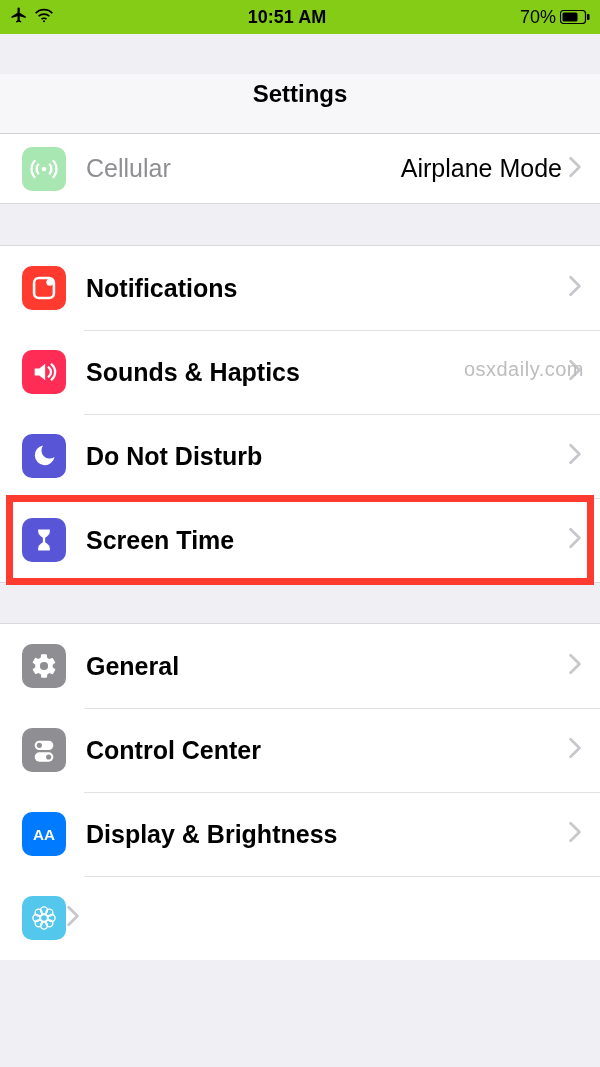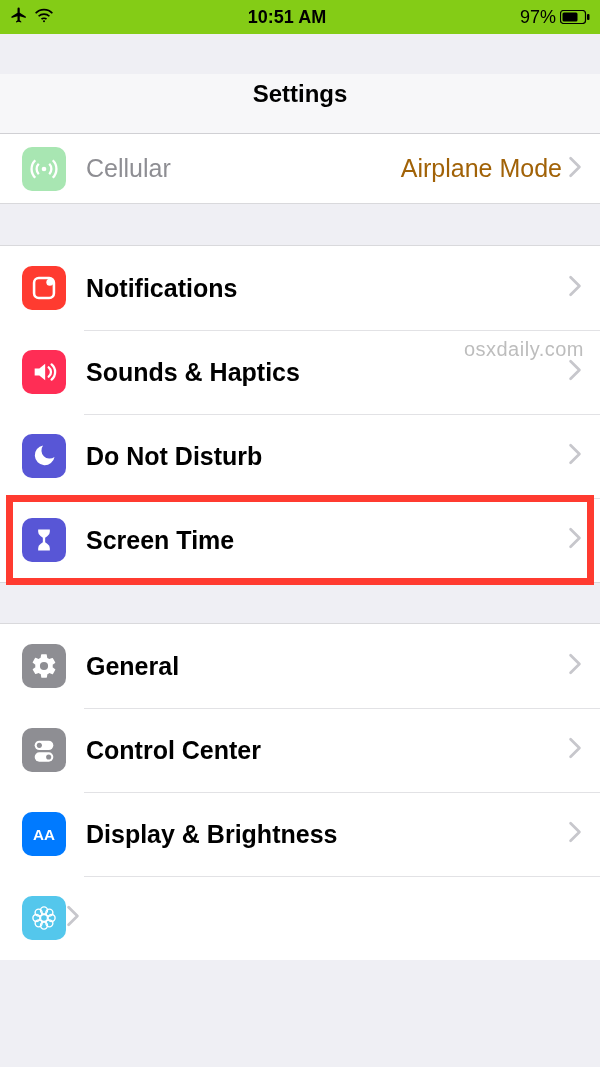--- a/index.html
+++ b/index.html
@@ -23,28 +23,28 @@
   
   .row { position: relative; height: 84px; background: #fff; display: flex; align-items: center; padding: 0 18px 0 22px; }
   .row + .row::before { content:""; position:absolute; left: 84px; right:0; top:0; height:1px; background:#e2e2e5; }
   .row .icon-wrap { width: 44px; height: 44px; border-radius: 10px; display: flex; align-items: center; justify-content: center; flex-shrink: 0; }
   .row .label { margin-left: 20px; font-size: 25px; font-weight: 600; flex: 1; }
   .row .detail { font-size: 25px; color: #8e8e93; margin-right: 6px; }
   .chevron { color: #c7c7cc; flex-shrink: 0; }
 
   
   .row.partial .label { color: #8e8e93; font-weight: 500; }
-  .row.partial .detail { color: #a16207; font-weight: 400; }
+  .row.partial .detail { color: #000000; font-weight: 400; }
   .row.partial .icon-wrap { background: #a8e6b2; }
 
   
   .highlight-frame { position: absolute; left: 6px; right: 6px; top: -3px; bottom: -3px; border: 7px solid #ff3b30; pointer-events: none; z-index: 5; }
 
   
-  .watermark { position: absolute; right: 16px; top: 338px; color: #bdbdbd; font-size: 20px; font-weight: 400; letter-spacing: 0.5px; z-index: 10; pointer-events: none; }
+  .watermark { position: absolute; right: 16px; top: 358px; color: #bdbdbd; font-size: 20px; font-weight: 400; letter-spacing: 0.5px; z-index: 10; pointer-events: none; }
 
   
   .icon-wrap svg { width: 28px; height: 28px; }
 </style>
 </head>
 <body>
 
 <div class="screen">
 
   <div class="status-bar">
@@ -58,21 +58,21 @@
         <svg width="20" height="16" viewBox="0 0 24 18" fill="none" stroke="#000" stroke-width="2">
             <path d="M2 7 C7 1 17 1 22 7"></path>
             <path d="M5.5 10.5 C9 7 15 7 18.5 10.5"></path>
             <path d="M9 14 C10.5 12.5 13.5 12.5 15 14"></path>
             <circle cx="12" cy="16.5" r="1.2" fill="#000" stroke="none"></circle>
           </svg>
       </span>
     </div>
     <div style="font-weight:600;">10:51 AM</div>
     <div class="status-right">
-      <span style="font-weight:500;">97%</span>
+      <span style="font-weight:500;">70%</span>
       <span class="battery">
         <svg width="30" height="14" viewBox="0 0 30 14">
             <rect x="0.5" y="0.5" width="25" height="13" rx="3" fill="none" stroke="#000" stroke-width="1.2"></rect>
             <rect x="2.5" y="2.5" width="15" height="9" rx="1.5" fill="#000"></rect>
             <rect x="27" y="4" width="2.5" height="6" rx="1" fill="#000"></rect>
           </svg>
       </span>
     </div>
   </div>
 

